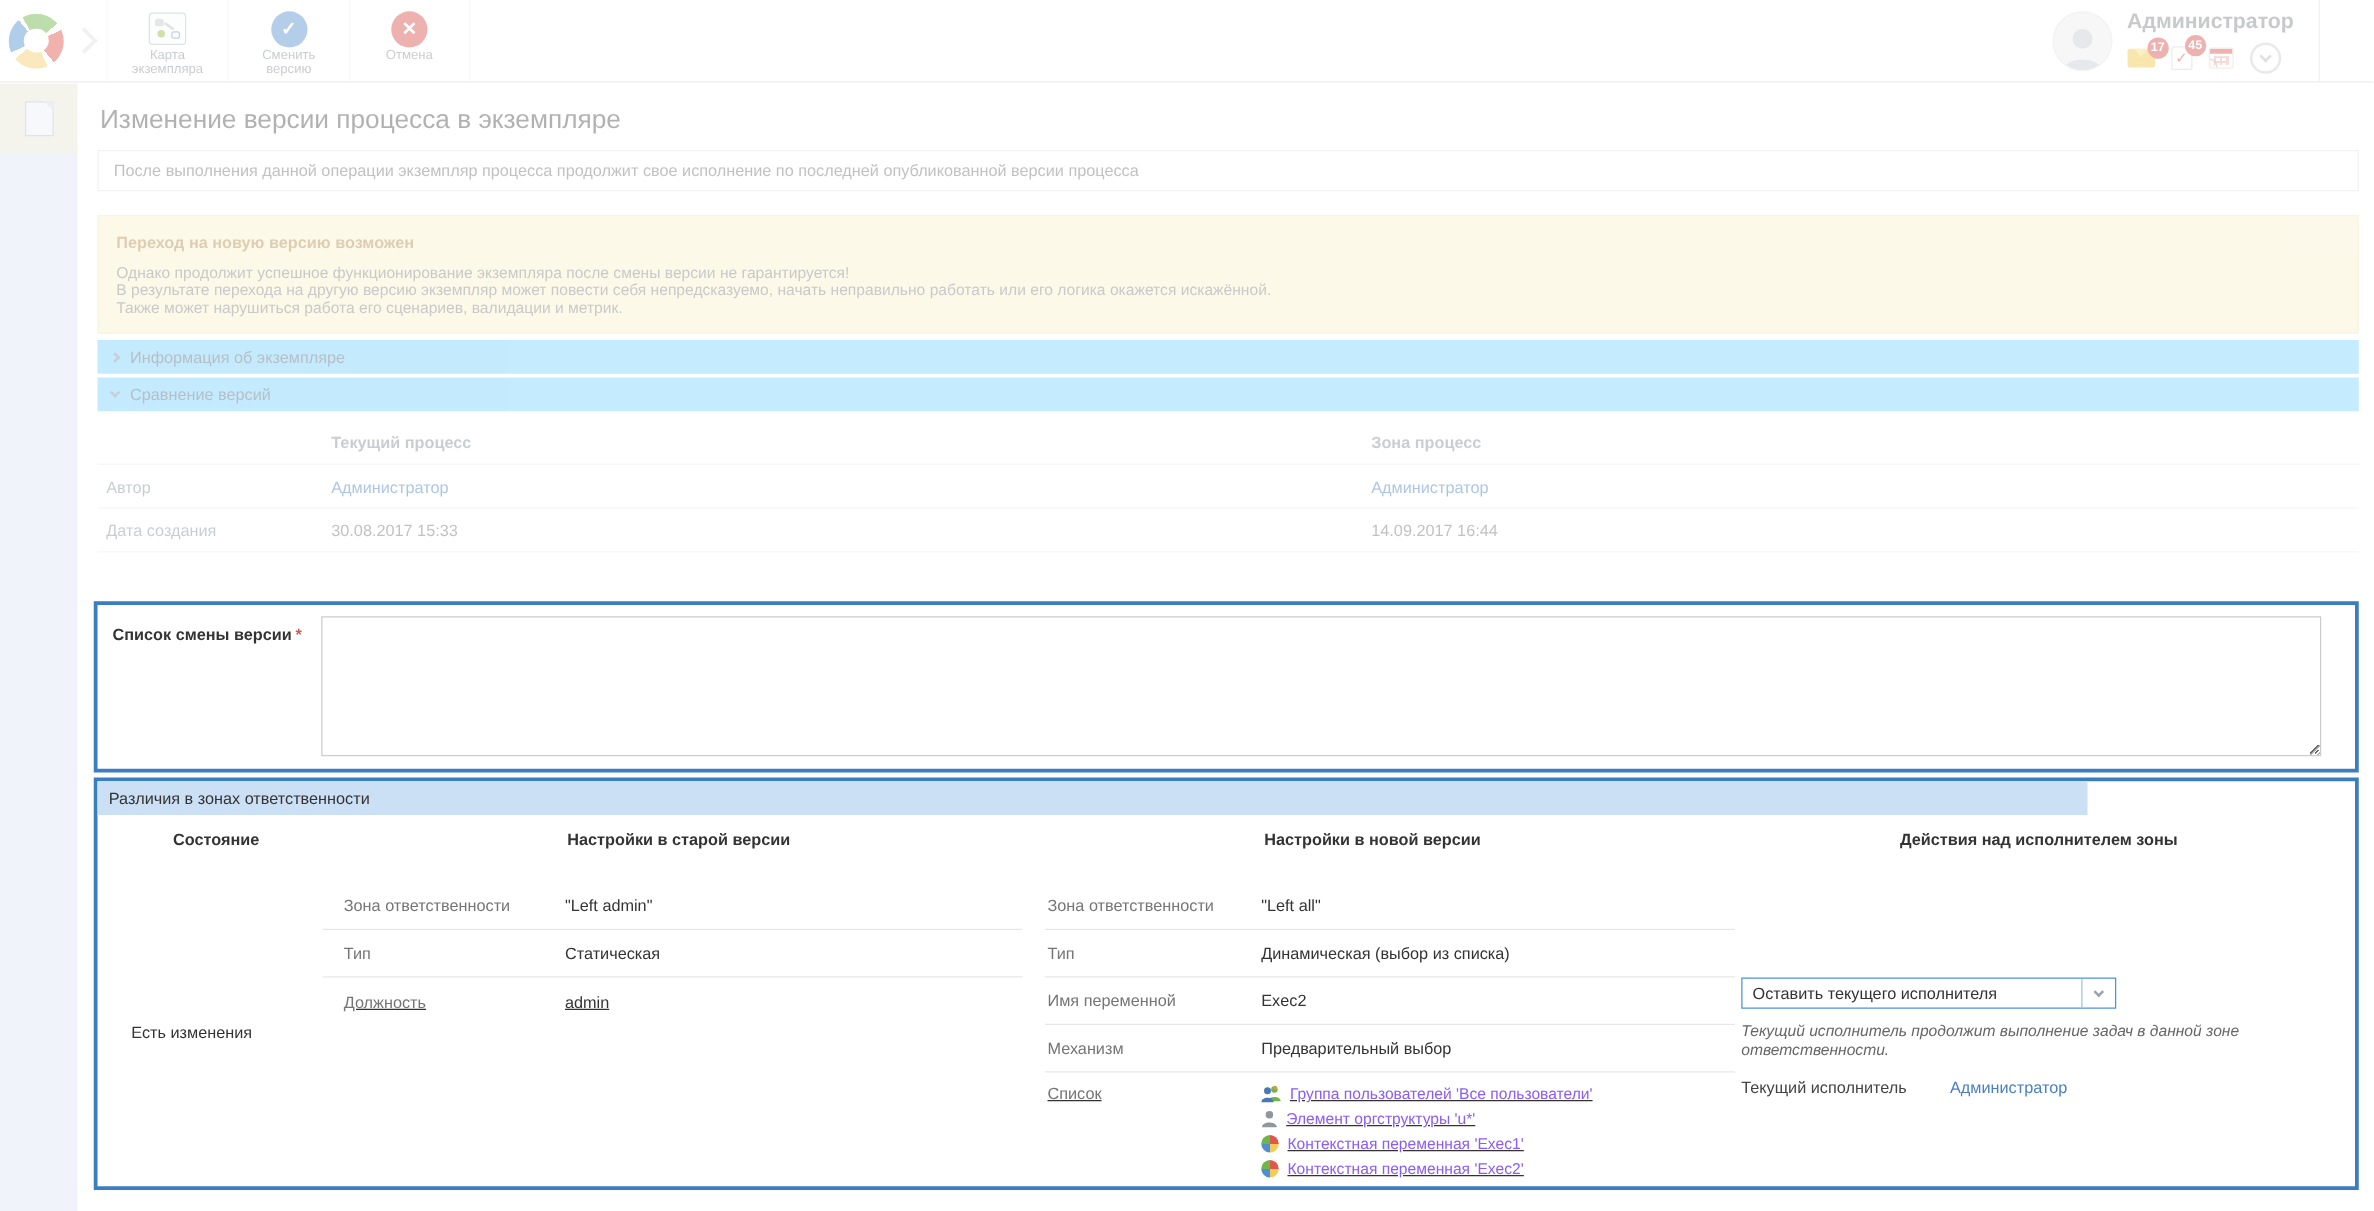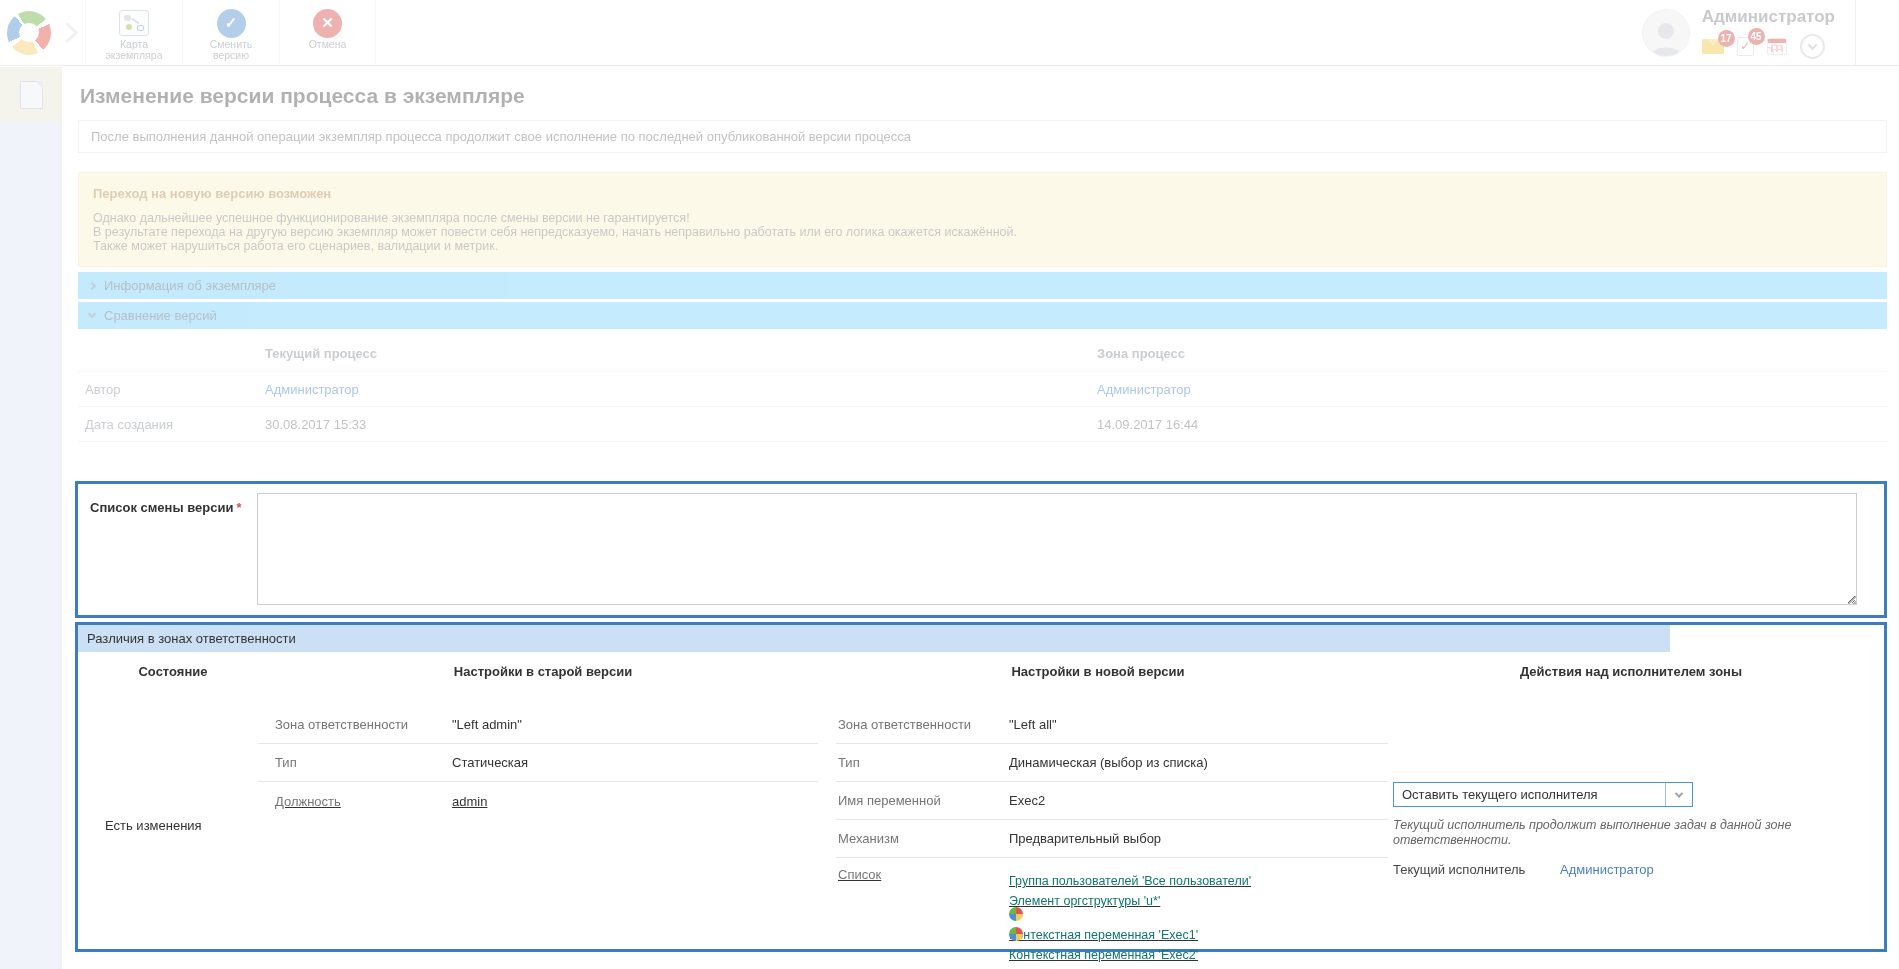--- a/index.html
+++ b/index.html
@@ -53,21 +53,21 @@
   
   .leftstrip { position:absolute; left:0; top:67px; width:62px; height:902px; background:#f0f4fa; }
   .strip-tab { width:62px; height:55px; background:#fbf5dd; display:flex; align-items:center; justify-content:center; cursor:pointer; }
   .docicon { position:relative; width:23px; height:28px; background:#fff; border:1px solid #cfcfcf; }
   .docicon .fold { position:absolute; right:-1px; top:-1px; width:0; height:0; border-style:solid; border-width:0 8px 8px 0; border-color:transparent #e8e8e8 transparent transparent; }
   .ring { position:relative; width:14px; height:14px; border-radius:50%; margin:7px auto 0;
     background:conic-gradient(from -90deg,#6fb548 0 90deg,#e2574c 90deg 180deg,#f2cb5a 180deg 270deg,#4f8fd0 270deg); }
   .ring::after { content:''; position:absolute; inset:30%; background:#fff; border-radius:50%; }
 
   
-  .page-title { position:absolute; left:80px; top:84px; font-size:21px; font-weight:bold; color:#555; }
+  .page-title { position:absolute; left:80px; top:84px; font-size:21px; font-weight:normal; color:#555; }
   .subtitle { position:absolute; left:78px; top:120px; width:1809px; height:33px; border:1px solid #e3e3e3; background:#fff; display:flex; align-items:center; padding:0 12px; color:#777; }
   .warnbox { position:absolute; left:78px; top:172px; width:1809px; height:95px; background:#fbf2d0; border:1px solid #f3e6bb; padding:13px 14px; }
   .warn-title { font-weight:bold; color:#b89454; margin-bottom:10px; font-size:13px; }
   .warn-line { color:#888; font-size:12.5px; line-height:14px; }
 
   
   .secbar { position:absolute; left:78px; width:1809px; height:27px; background:#7dd3fc; display:flex; align-items:center; padding-left:8px; cursor:pointer; color:#5f7183; }
   .secbar .chev { width:6px; height:6px; border-right:2px solid #7f95ad; border-bottom:2px solid #7f95ad; margin:0 9px 0 3px; flex:none; }
   .chev.right { transform:rotate(-45deg); }
   .chev.down  { transform:rotate(45deg); margin-top:-3px; }
@@ -105,21 +105,21 @@
   .st-old .strow { grid-template-columns:194px 1fr; }
   .st-new .strow { grid-template-columns:173px 1fr; }
   .strow.last { border-bottom:none;text-decoration:underline; }
   .strow.tall { height:94px; align-items:start; padding-top:9px; }
   .st-label { color:#757575; padding-left:17px; }
   .st-new .st-label { padding-left:2px; }
   .st-val { color:#333; }
   .state-cell { position:absolute; left:27px; top:193px; color:#333; }
 
   .ulist { display:flex; flex-direction:column; gap:5px; }
-  .uitem { display:flex; align-items:flex-start; gap:7px; height:15px; color:#0f766e; font-size:12.5px;flex-direction:column; }
+  .uitem { display:flex; align-items:flex-end; gap:7px; height:15px; color:#8b5cf6; font-size:12.5px; }
   .pie { width:14px; height:14px; border-radius:50%; flex:none;
     background:conic-gradient(from -90deg,#6fb548 0 90deg,#e2574c 90deg 180deg,#f2cb5a 180deg 270deg,#4f8fd0 270deg); }
 
   .actions { position:absolute; left:1315px; top:157px; width:492px; }
   .select { width:300px; height:25px; border:1px solid #4d94d6; display:flex; align-items:stretch; background:#fff; cursor:pointer; }
   .select .sel-val { flex:1; display:flex; align-items:center; padding-left:8px; font-size:13px; color:#333; }
   .select .sel-btn { width:27px; border-left:1px solid #9ec4e8; display:flex; align-items:center; justify-content:center; }
   .select .sel-btn i { width:6px; height:6px; border-right:2px solid #9aa3ab; border-bottom:2px solid #9aa3ab; transform:rotate(45deg) translate(-1px,-1px); }
   .act-note { margin-top:11px; width:452px; font-style:italic; color:#666; font-size:12.5px; line-height:15px; }
   .exec-row { margin-top:14px; display:flex; }
@@ -210,21 +210,21 @@
   </div>
 
   <h1 class="page-title dim">Изменение версии процесса в экземпляре</h1>
 
   <div class="subtitle dim">
     <span>После выполнения данной операции экземпляр процесса продолжит свое исполнение по последней опубликованной версии процесса</span>
   </div>
 
   <div class="warnbox dim">
     <div class="warn-title">Переход на новую версию возможен</div>
-    <div class="warn-line">Однако дальнейшее успешное функционирование экземпляра после смены версии не гарантируется!</div>
+    <div class="warn-line">Однако продолжит успешное функционирование экземпляра после смены версии не гарантируется!</div>
     <div class="warn-line">В результате перехода на другую версию экземпляр может повести себя непредсказуемо, начать неправильно работать или его логика окажется искажённой.</div>
     <div class="warn-line">Также может нарушиться работа его сценариев, валидации и метрик.</div>
   </div>
 
   <div class="secbar dim" style="top:272px">
     <span class="chev right"></span>
     <span>Информация об экземпляре</span>
   </div>
   <div class="secbar dim" style="top:302px">
     <span class="chev down"></span>

